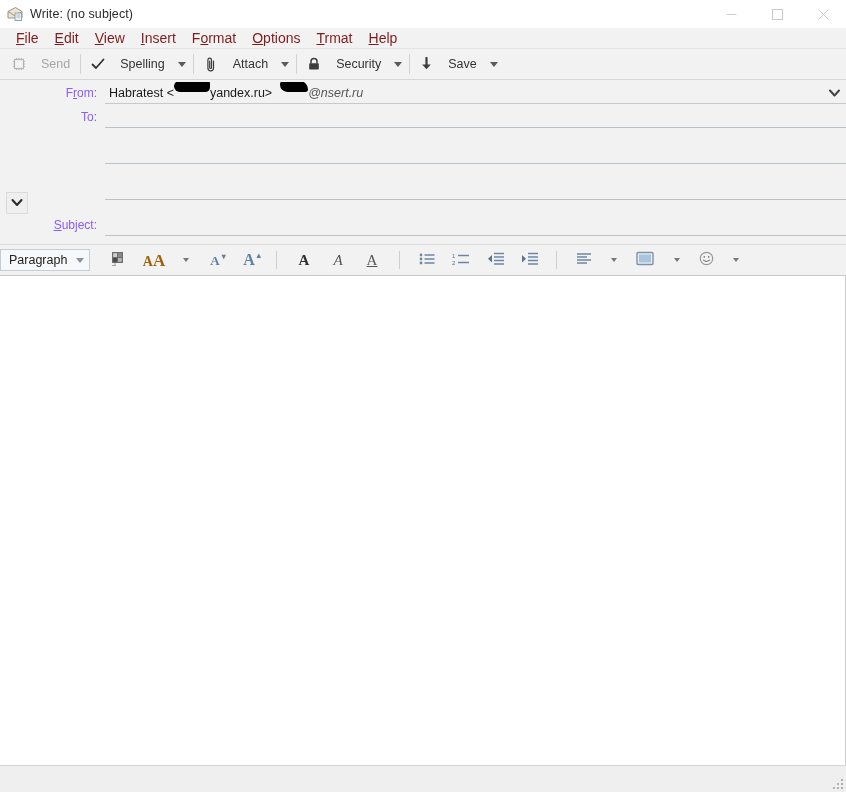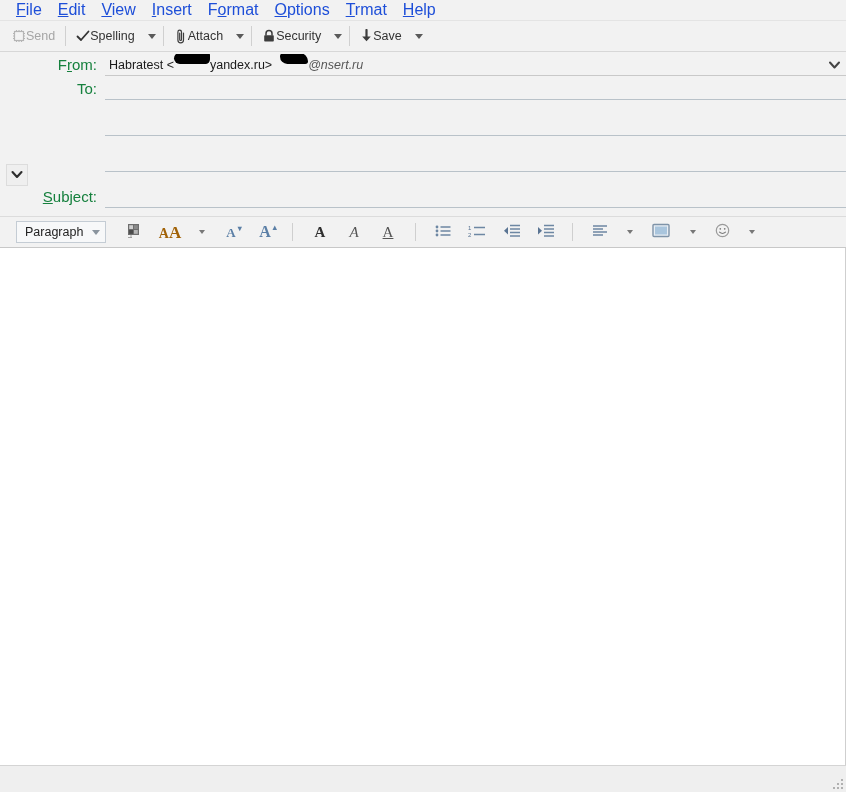--- a/index.html
+++ b/index.html
@@ -68,22 +68,22 @@
   .menubar {
     height: 20px;
     background: #f2f2f2;
     display: flex;
     align-items: center;
     padding-left: 8px;
     flex: 0 0 auto;
     border-bottom: 1px solid #e4e4e4;
   }
   .menu-item {
-    font-size: 16px;
-    color: #1d4ed8;
+    font-size: 14px;
+    color: #7f1d1d;
     padding: 0 8px;
     line-height: 20px;
     white-space: nowrap;
   }
   .menu-item .ak { text-decoration: underline; }
 
   
   .toolbar {
     height: 30px;
     background: #f2f2f2;
@@ -91,21 +91,21 @@
     align-items: center;
     flex: 0 0 auto;
     border-bottom: 1px solid #d7d7d7;
     padding-left: 4px;
   }
   .tb-btn {
     height: 26px;
     display: flex;
     align-items: center;
     padding: 0 8px;
-    gap: 0;
+    gap: 15px;
     white-space: nowrap;
     font-size: 12.5px;
     color: #333333;
   }
   .tb-btn.disabled { color: #a6a6a6; }
   .tb-btn .glyph { display: flex; align-items: center; }
   .tb-sep {
     width: 1px;
     height: 20px;
     background: #d0d0d0;
@@ -142,22 +142,22 @@
   }
   .hrow {
     display: flex;
     align-items: flex-start;
     min-height: 24px;
   }
   .hlabel {
     width: 105px;
     text-align: right;
     padding-right: 8px;
-    font-size: 15px;
-    color: #15803d;
+    font-size: 12px;
+    color: #8b5cf6;
     line-height: 22px;
     flex: 0 0 auto;
     white-space: nowrap;
     box-sizing: border-box;
   }
   .hlabel .ak { text-decoration: underline; }
   .hfield {
     flex: 1 1 auto;
     min-width: 0;
     line-height: 22px;
@@ -215,21 +215,21 @@
 
   
   .fmtbar {
     height: 30px;
     background: #f2f2f2;
     display: flex;
     align-items: center;
     flex: 0 0 auto;
     border-top: 1px solid #dcdcdc;
     border-bottom: 1px solid #c8c8c8;
-    padding-left: 16px;
+    padding-left: 0;
     gap: 12px;
   }
   .select {
     height: 22px;
     border: 1px solid #c4ccd4;
     background: #f7f8f9;
     display: flex;
     align-items: center;
     justify-content: space-between;
     padding: 0 5px 0 8px;
@@ -309,20 +309,48 @@
     height: 2px;
     background: #b0b0b0;
     display: block;
   }
 </style>
 </head>
 <body>
 
 <div class="window">
 
+  <div class="titlebar">
+    <div class="titlebar-icon">
+      <svg width="16" height="16" viewBox="0 0 16 16">
+        <path d="M1 5.5 L8.5 1.5 L15 5.5 L15 12 L1 12 Z" fill="#efe4cf" stroke="#9d9182" stroke-width="1"></path>
+        <path d="M1 5.5 L8 10 L15 5.5" fill="none" stroke="#9d9182" stroke-width="1"></path>
+        <rect x="8" y="7" width="6.5" height="7.5" fill="#e8eef5" stroke="#8fa3b8" stroke-width="1"></rect>
+        <path d="M9.5 9 h3.5 M9.5 11 h3.5" stroke="#9fb0c2" stroke-width="0.8"></path>
+      </svg>
+    </div>
+    <div class="title-text">Write: (no subject)</div>
+    <div class="win-controls">
+      <div class="win-btn">
+        <svg width="11" height="11" viewBox="0 0 11 11">
+            <path d="M0.5 5.5 h10" stroke="#d0d0d0" stroke-width="1" fill="none"></path>
+          </svg>
+      </div>
+      <div class="win-btn">
+        <svg width="11" height="11" viewBox="0 0 11 11">
+            <rect x="0.5" y="0.5" width="10" height="10" stroke="#c9c9c9" stroke-width="1" fill="none"></rect>
+          </svg>
+      </div>
+      <div class="win-btn">
+        <svg width="11" height="11" viewBox="0 0 11 11">
+            <path d="M0.5 0.5 L10.5 10.5 M10.5 0.5 L0.5 10.5" stroke="#cccccc" stroke-width="1" fill="none"></path>
+          </svg>
+      </div>
+    </div>
+  </div>
 
   <div class="menubar">
     <div class="menu-item"><span class="ak">F</span><span>ile</span></div>
     <div class="menu-item"><span class="ak">E</span><span>dit</span></div>
     <div class="menu-item"><span class="ak">V</span><span>iew</span></div>
     <div class="menu-item"><span class="ak">I</span><span>nsert</span></div>
     <div class="menu-item">F<span class="ak">o</span><span>rmat</span></div>
     <div class="menu-item"><span class="ak">O</span><span>ptions</span></div>
     <div class="menu-item"><span class="ak">T</span><span>rmat</span></div>
     <div class="menu-item"><span class="ak">H</span><span>elp</span></div>

